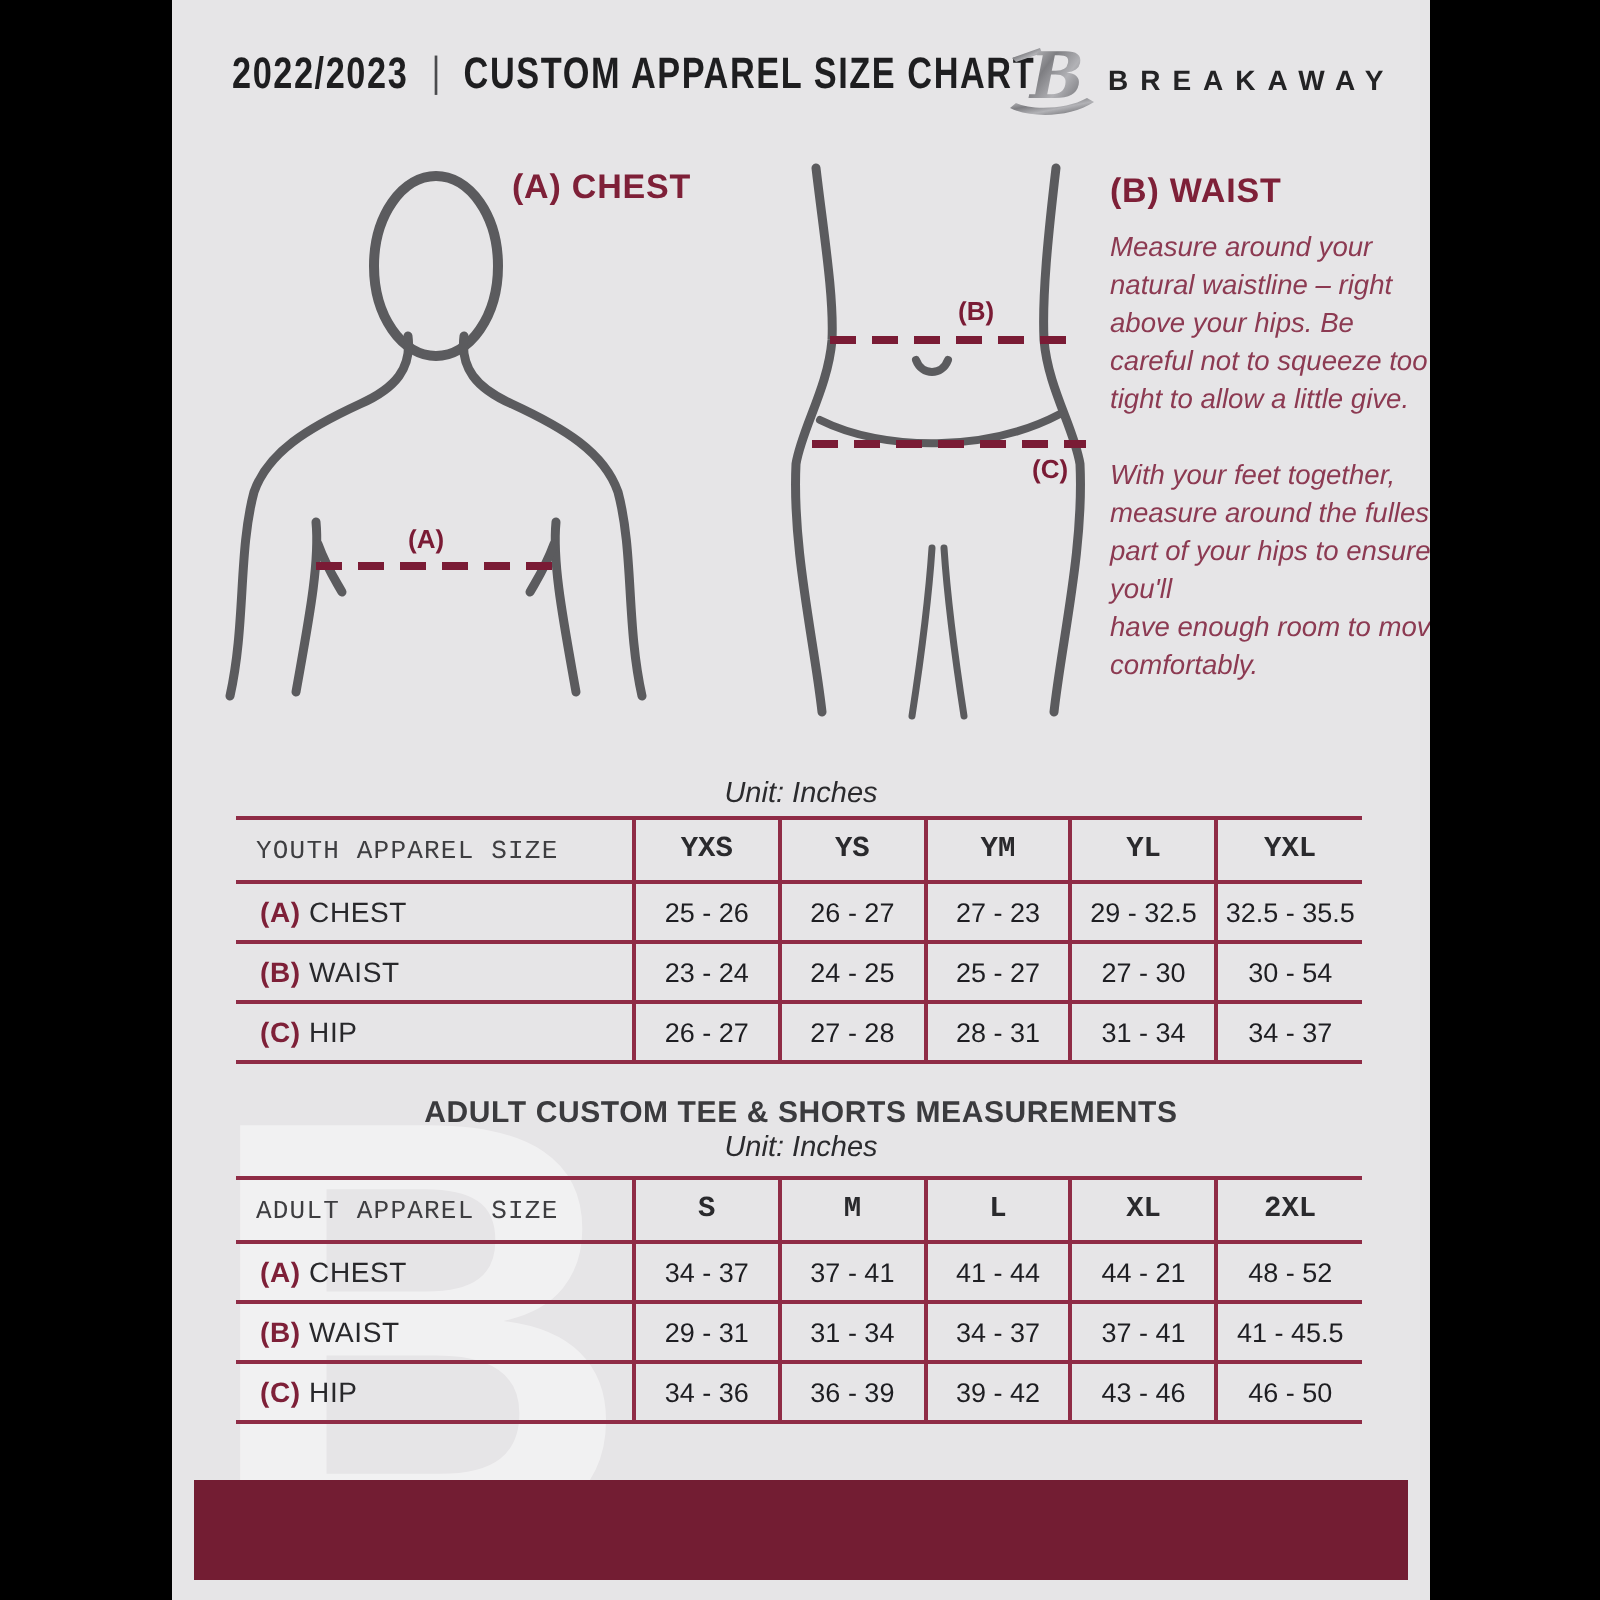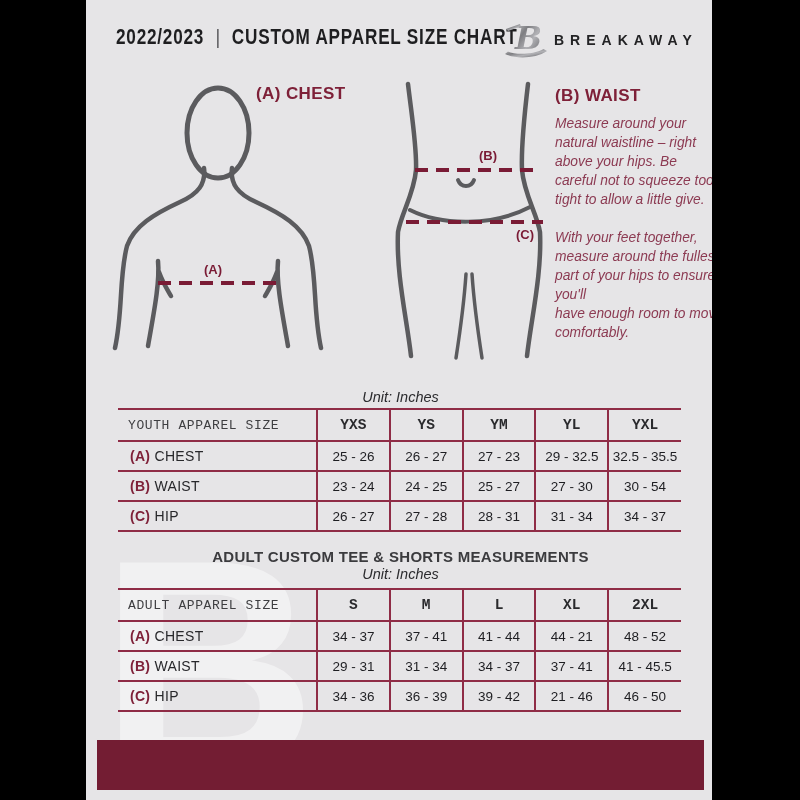--- a/index.html
+++ b/index.html
@@ -1,17 +1,17 @@
 <!DOCTYPE html>
 <html><head>
 <meta charset="utf-8">
 <style>
   html,body { margin:0; padding:0; }
   body { width:800px; height:800px; background:#000; font-family:"Liberation Sans", sans-serif; }
-  .stage { position:relative; width:712px; height:800px; background:#000; overflow:hidden; }
+  .stage { position:relative; width:800px; height:800px; background:#000; overflow:hidden; }
   .doc { position:absolute; left:86px; top:0; width:629px; height:800px; background:#E6E5E7; overflow:hidden; }
 
   
   .header-line { position:absolute; top:24px; left:30px; display:flex; align-items:center; gap:13px;
                  transform:scaleX(0.78); transform-origin:left center; white-space:nowrap; }
   .season, .doc-title { font-weight:700; font-size:22px; letter-spacing:1px; color:#1E1E20; }
   .hdr-divider { font-weight:300; font-size:21px; color:#4A4A4D; padding:0 2px; }
   .logo-svg { position:absolute; left:417px; top:18px; }
   .brand-name { position:absolute; left:468px; top:32px; font-size:14px; font-weight:700;
                 letter-spacing:6px; color:#232325; white-space:nowrap; }
@@ -197,21 +197,21 @@
           <td>31 - 34</td>
           <td>34 - 37</td>
           <td>37 - 41</td>
           <td>41 - 45.5</td>
         </tr>
         <tr>
           <td class="label-col"><span class="pfx">(C)</span> <span>HIP</span></td>
           <td>34 - 36</td>
           <td>36 - 39</td>
           <td>39 - 42</td>
-          <td>21 - 46</td>
+          <td>43 - 46</td>
           <td>46 - 50</td>
         </tr>
       </tbody>
     </table>
 
     <div class="footer-bar"></div>
   </div>
 </div>
 
 </body></html>

